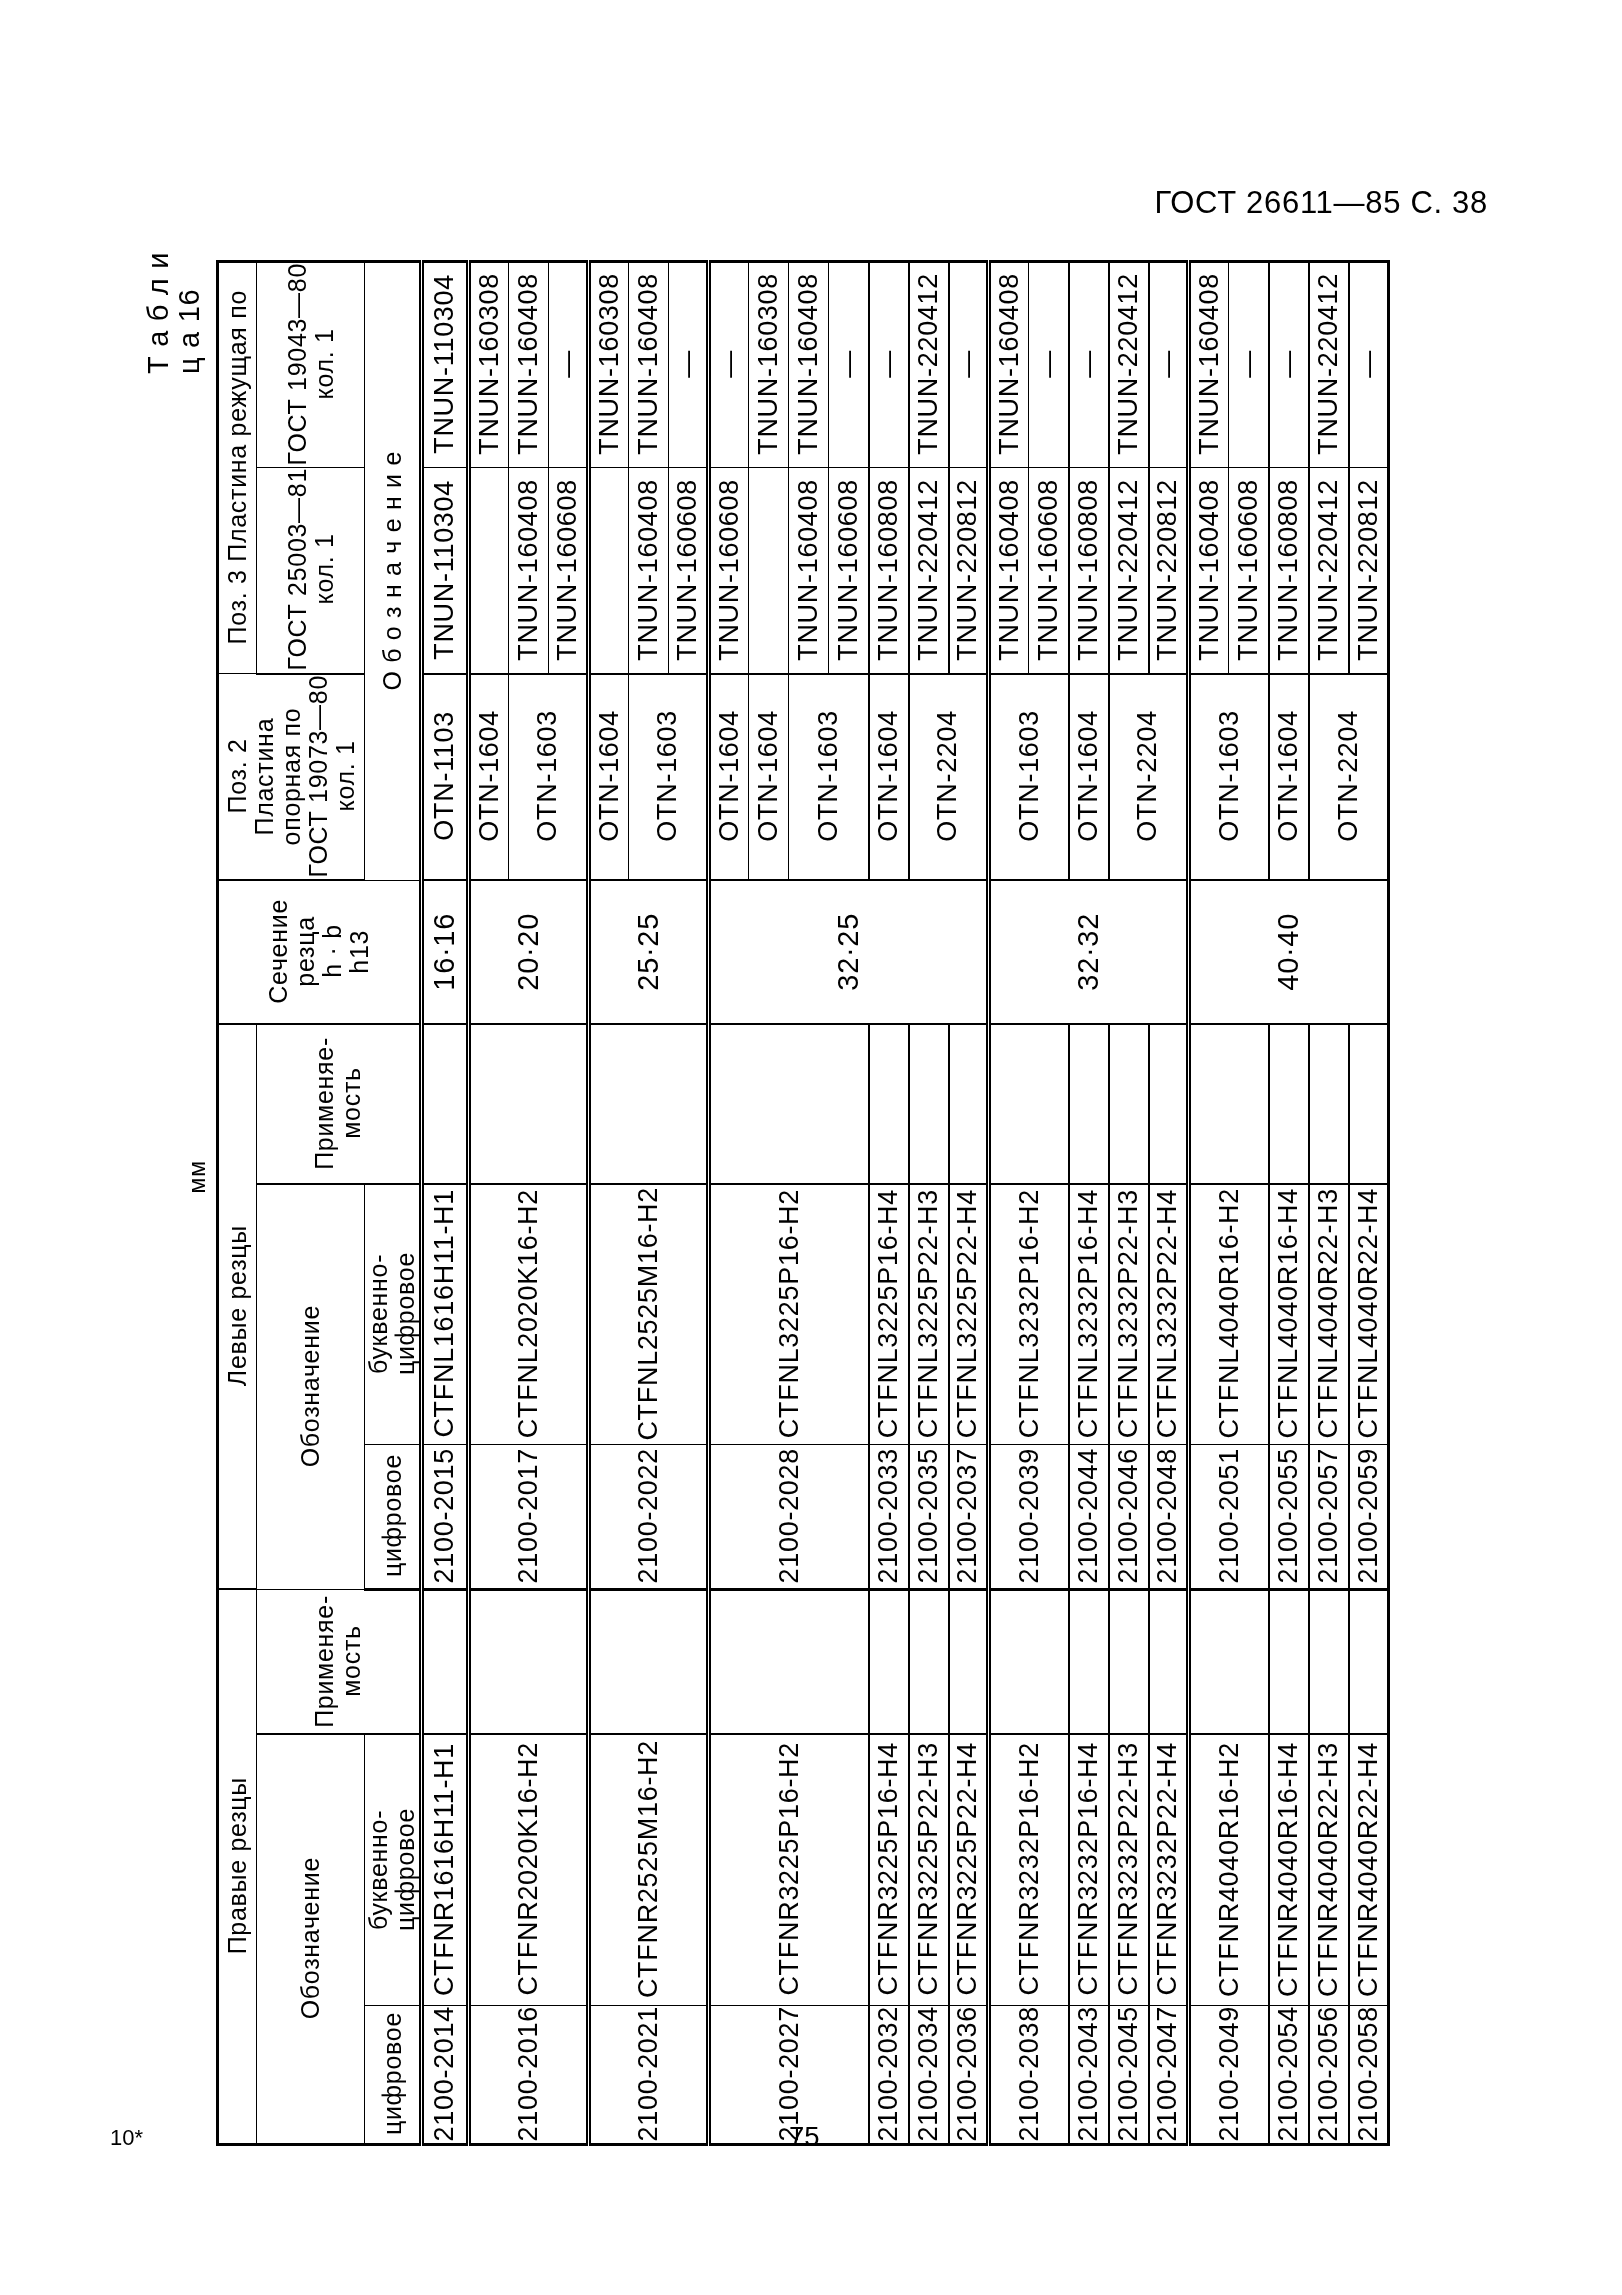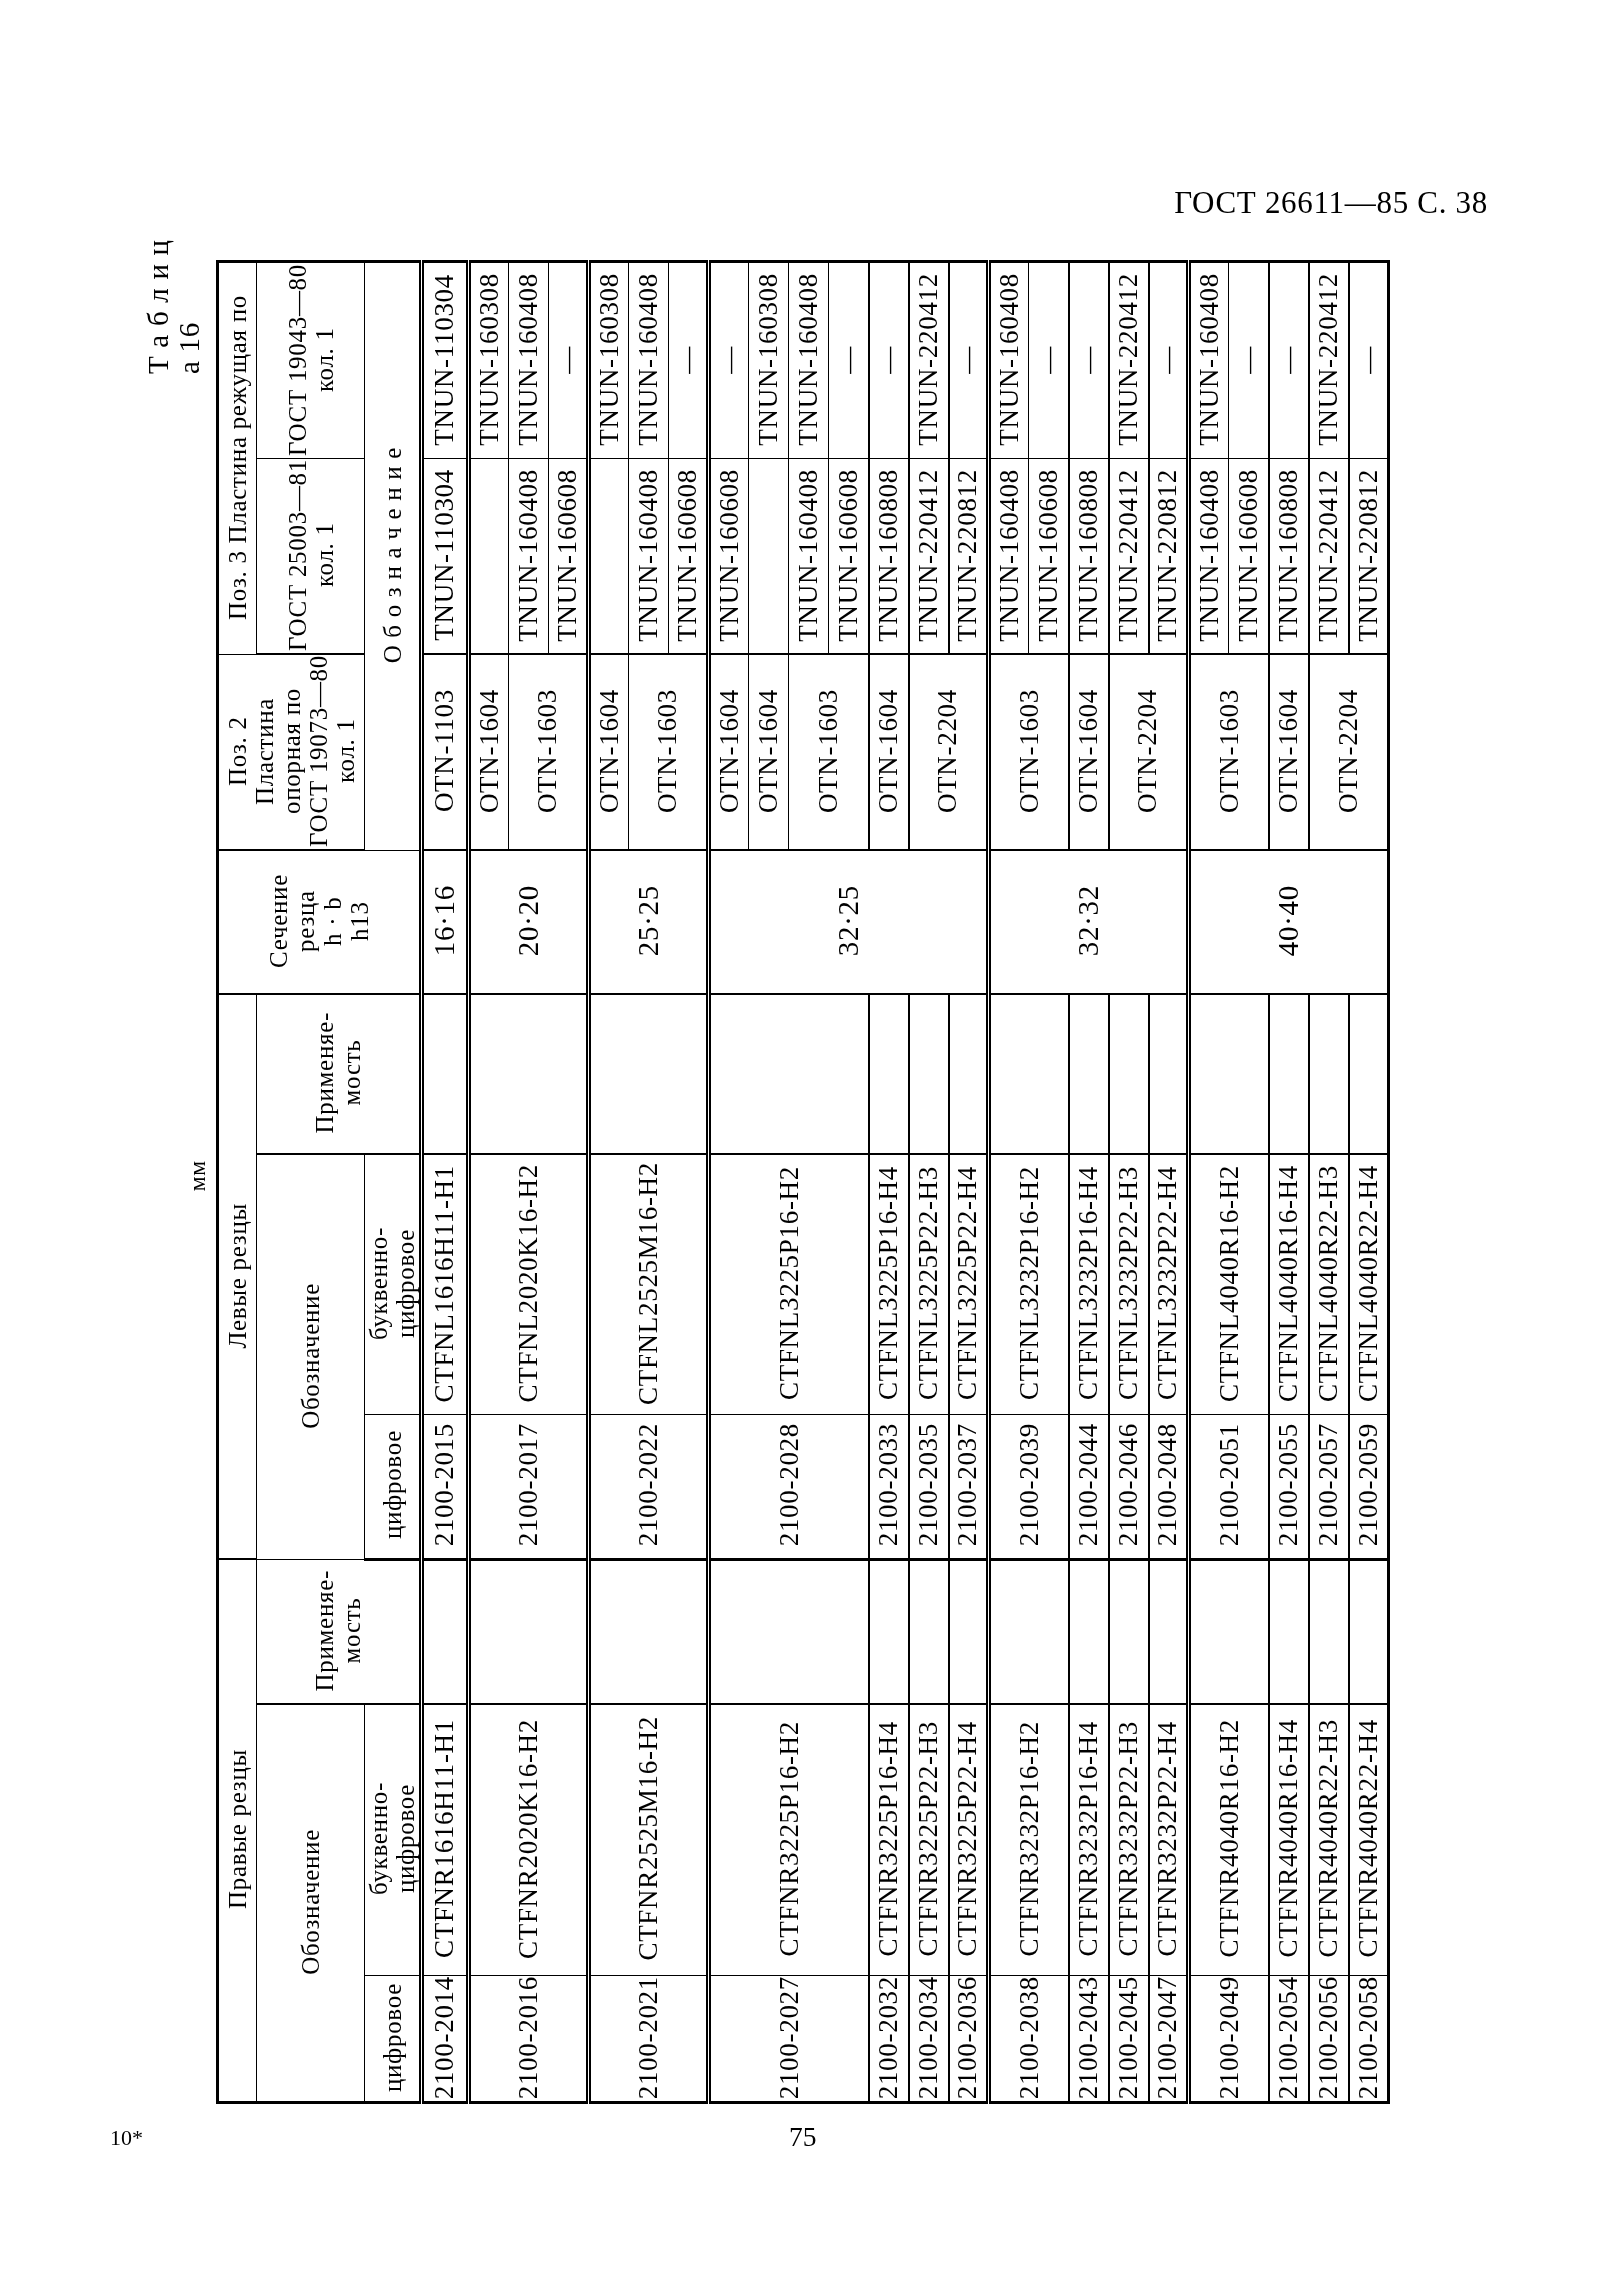--- a/index.html
+++ b/index.html
@@ -1,18 +1,18 @@
 <!DOCTYPE html>
 <html style="font-size:10.5px"><head>
 <meta charset="utf-8">
 <style>
   html,body{margin:0;padding:0;background:#888;}
   #page{
     position:relative; width:1622px; height:2295px; background:#fff;
-    font-family:Liberation Serif, serif; color:#000;
+    font-family:Liberation Sans, sans-serif; color:#000;
     overflow:hidden;
   }
   .abs{position:absolute;}
   
   .v{
     writing-mode:vertical-rl; transform:rotate(180deg);
     white-space:pre-line; line-height:1.08; display:inline-block;
     letter-spacing:0.7px;
   }
   #doc-header{top:185px; right:134px; font-size:31px; letter-spacing:0.7px;}

